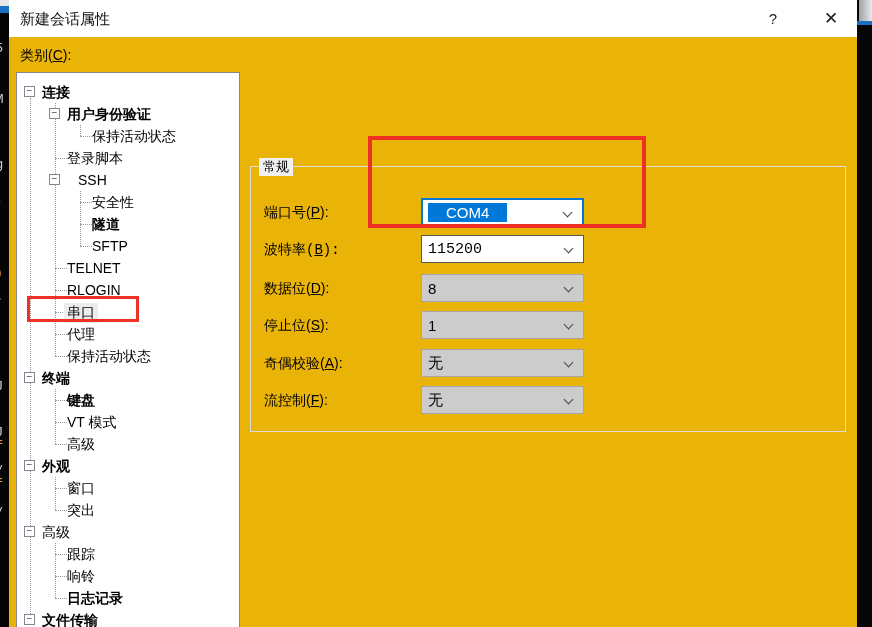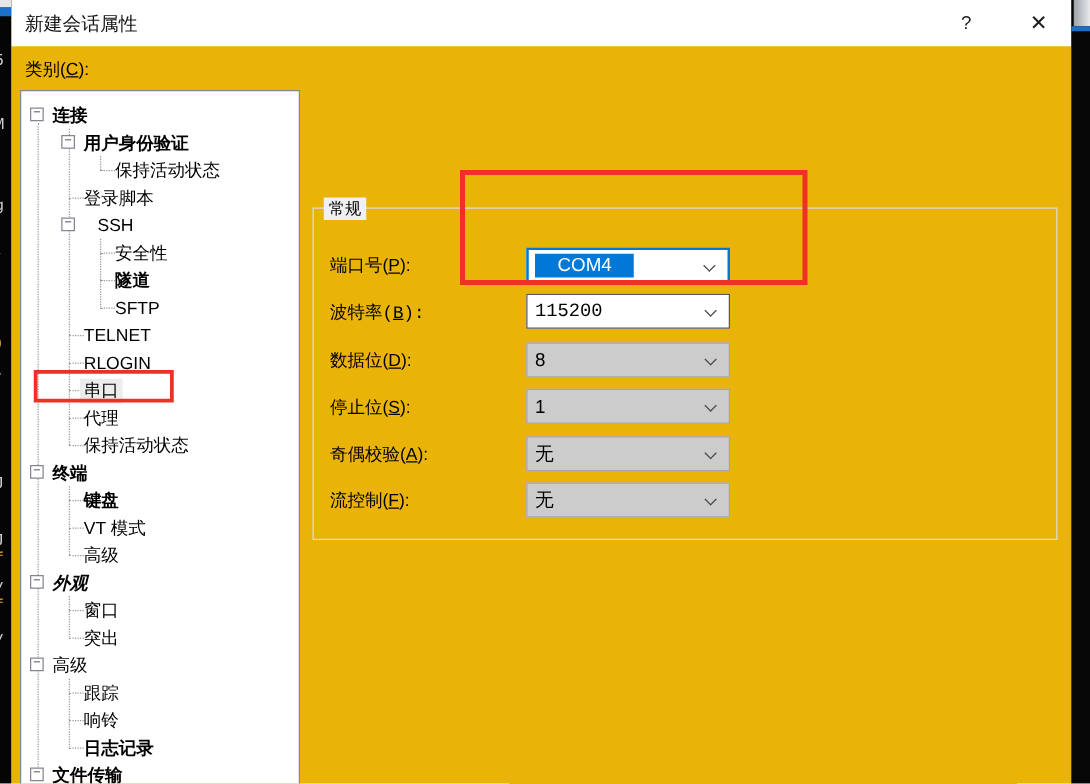--- a/index.html
+++ b/index.html
@@ -178,21 +178,21 @@
           <div class="trow" style="top: 338px;">
             <span class="tconn" style="left: 38px;"></span>
             <span class="tlabel" style="left: 47px;">VT 模式</span>
           </div>
           <div class="trow" style="top: 360px;">
             <span class="tconn" style="left: 38px;"></span>
             <span class="tlabel" style="left: 47px;">高级</span>
           </div>
           <div class="trow" style="top: 382px;">
             <span class="texp" style="left: 7px;">−</span>
-            <span class="tlabel bold" style="left: 22px; font-style: italic;">外观</span>
+            <span class="tlabel bold" style="left: 22px;">外观</span>
           </div>
           <div class="trow" style="top: 404px;">
             <span class="tconn" style="left: 38px;"></span>
             <span class="tlabel" style="left: 47px;">窗口</span>
           </div>
           <div class="trow" style="top: 426px;">
             <span class="tconn" style="left: 38px;"></span>
             <span class="tlabel" style="left: 47px;">突出</span>
           </div>
           <div class="trow" style="top: 448px;">

